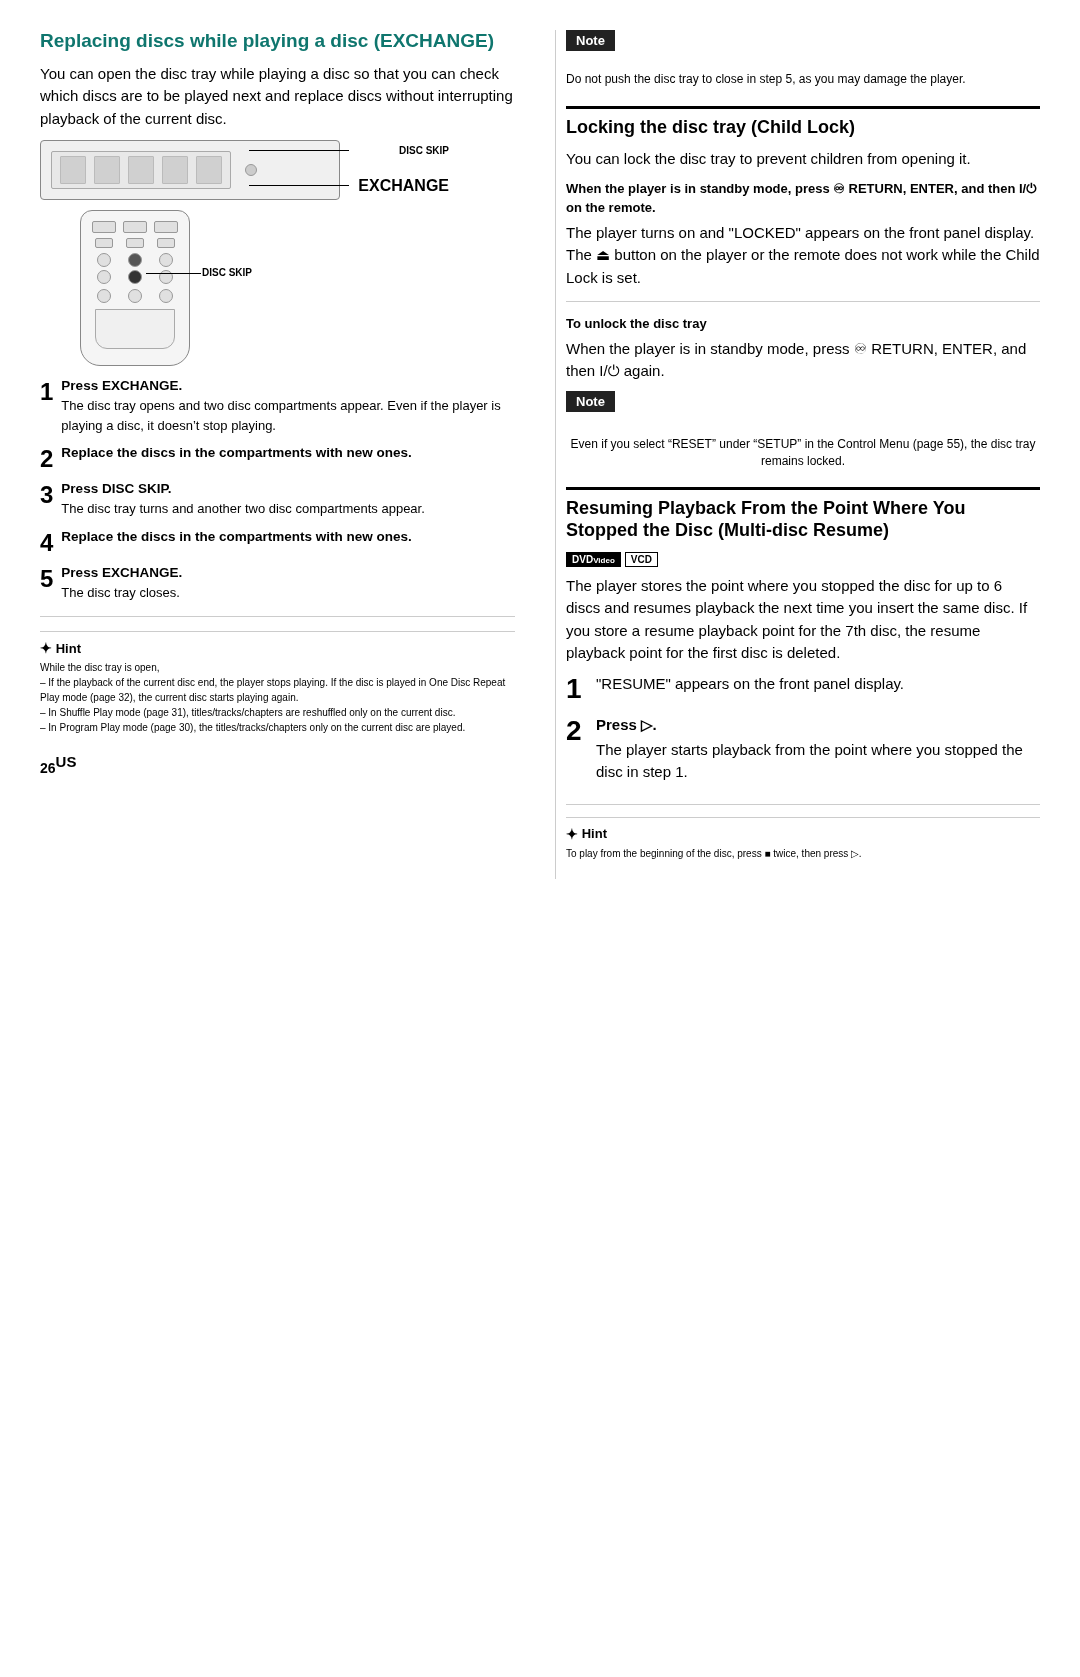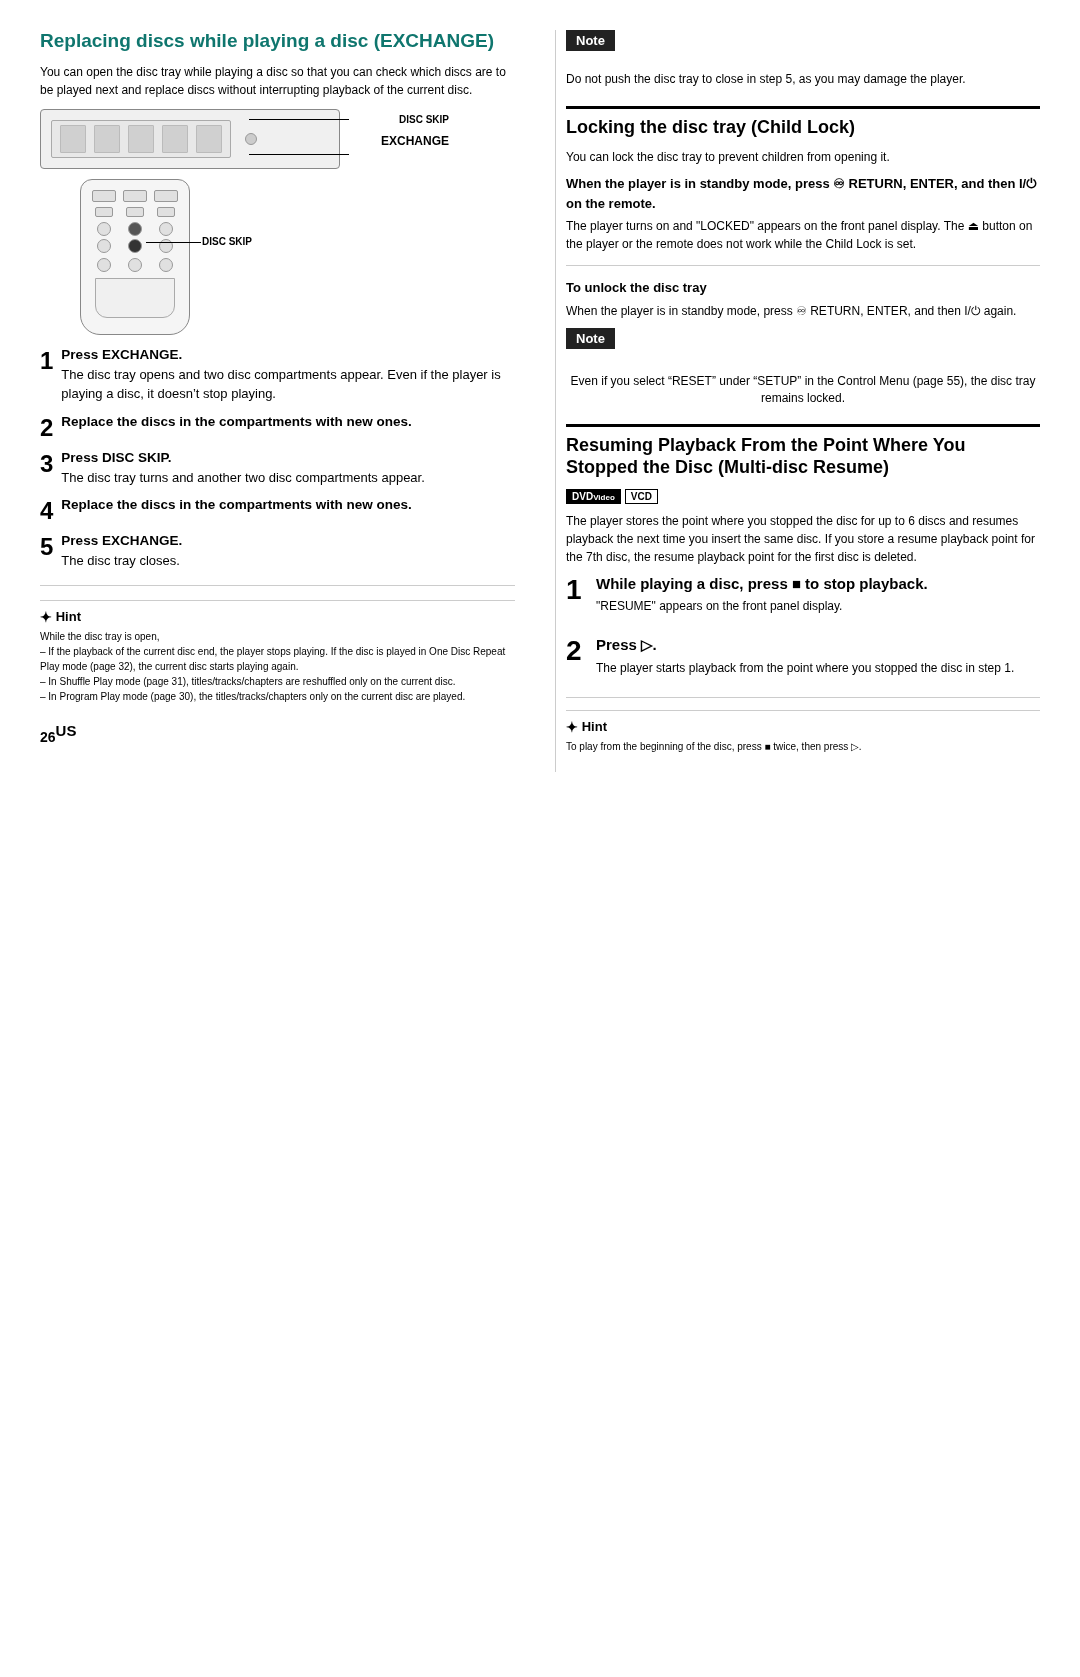--- a/index.html
+++ b/index.html
@@ -34,21 +34,21 @@
     h3 {
       font-size: 18px;
       font-weight: 900;
       line-height: 1.2;
       margin-bottom: 10px;
       color: #000;
       border-top: 3px solid #000;
       padding-top: 8px;
     }
 
-    p { font-size: 12px; line-height: 1.5; margin-bottom: 8px; }
+    p { font-size: 15px; line-height: 1.5; margin-bottom: 8px; }
 
     .section { margin-bottom: 18px; }
 
     .note-box {
       background: #222;
       color: #fff;
       font-weight: bold;
       font-size: 13px;
       padding: 3px 10px;
       display: inline-block;
@@ -291,21 +291,21 @@
                 <div style="width:26px;height:28px;border:1px solid #bbb;background:#d0d0d0;border-radius:1px;"></div>
                 <div style="width:26px;height:28px;border:1px solid #bbb;background:#d0d0d0;border-radius:1px;"></div>
               </div>
               <div style="margin-left:10px; display:flex; flex-direction:column; gap:3px;">
                 <div style="width:12px;height:12px;border:1px solid #999;border-radius:50%;background:#ccc;"></div>
               </div>
             </div>
 
             <div style="position:absolute; right:-110px; top:4px; font-size:10px; font-weight:bold; white-space:nowrap;">DISC SKIP</div>
             <div style="position:absolute; right:-10px; top:9px; width:100px; height:1px; background:#000;"></div>
-            <div style="position:absolute; right:-110px; bottom:20px; font-size:12px; font-weight:bold; white-space:nowrap;">EXCHANGE</div>
+            <div style="position:absolute; right:-110px; bottom:4px; font-size:16px; font-weight:bold; white-space:nowrap;">EXCHANGE</div>
             <div style="position:absolute; right:-10px; bottom:13px; width:100px; height:1px; background:#000;"></div>
           </div>
 
           <div class="remote-area" style="margin-left:40px; margin-top:10px;">
             <div class="remote-body">
 
               <div class="remote-row">
                 <div class="r-btn" style="width:24px;"></div>
                 <div class="r-btn" style="width:24px;"></div>
                 <div class="r-btn" style="width:24px;"></div>
@@ -442,23 +442,20 @@
         <span class="badge">VCD</span>
       </div>
 
       <p>The player stores the point where you stopped the disc for up to 6 discs and resumes playback the next time you insert the same disc. If you store a resume playback point for the 7th disc, the resume playback point for the first disc is deleted.</p>
 
       <div>
 
         <div class="step-large">
           <div class="step-large-num">1</div>
           <div class="step-large-content">
-            <div class="step-large-title">
-              While playing a disc, press ■ to stop playback.
-            </div>
             <p>"RESUME" appears on the front panel display.</p>
           </div>
         </div>
 
         <div class="step-large">
           <div class="step-large-num">2</div>
           <div class="step-large-content">
             <div class="step-large-title">
               Press ▷.
             </div>

